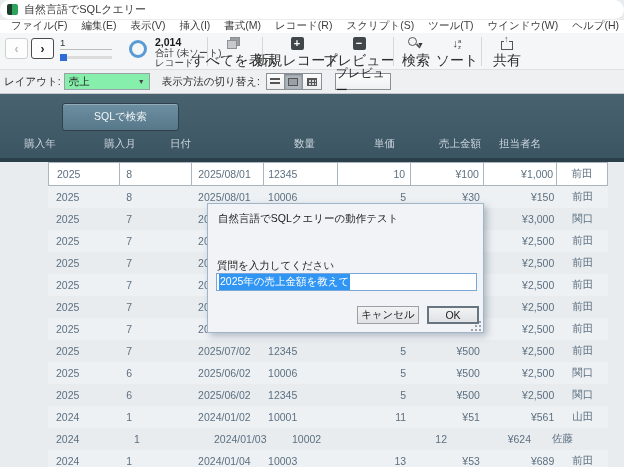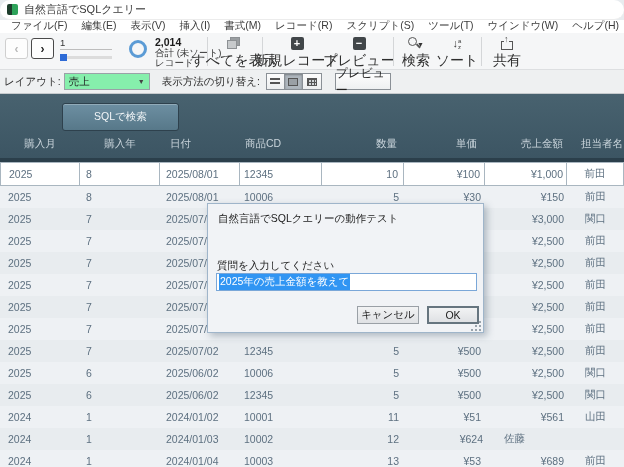--- a/index.html
+++ b/index.html
@@ -81,21 +81,21 @@
   .theader { position:absolute; left:0; top:94px; width:624px; height:68px;
     background:linear-gradient(#48626f,#3c5563); border-bottom:4px solid #2b3f4b; }
   .sql-btn { position:absolute; left:62px; top:9px; width:117px; height:28px;
     background:linear-gradient(#6d8fa2,#577889); border:1px solid #2e414d; border-radius:3px;
     box-shadow:inset 0 1px 0 rgba(255,255,255,.25);
     color:#f2f6f8; font-size:10.5px; display:flex; align-items:center; justify-content:center; }
   .hrow { position:absolute; left:0; bottom:4px; width:624px; height:20px; display:flex; }
   .hcell { font-size:10.5px; color:#c9d4db; display:flex; align-items:center; }
   
   .tbody { position:absolute; left:0; top:162px; width:624px; height:305px; }
-  .trow { display:flex; width:624px; height:22px; }
+  .trow { display:flex; width:560px; height:22px;margin-left:48px; }
   .trow:nth-of-type(even) { background:#eef1f4; }
   .tcell { font-size:10.5px; color:#5d7080; display:flex; align-items:center; height:100%; }
   .tbody div.trow:first-of-type { height:24px; }
   .tbody div.trow:first-of-type .tcell { background:#fff; border:1px solid #a9b6c0; }
   .tbody div.trow:first-of-type .tcell + .tcell { border-left:none; }
   .c0{width:80px; padding-left:8px;} .c1{width:80px; padding-left:6px;}
   .c2{width:80px; padding-left:6px;} .c3{width:82px; padding-left:4px;}
   .c4{width:82px; justify-content:flex-end; padding-right:5px;}
   .c5{width:81px; justify-content:flex-end; padding-right:4px;}
   .c6{width:82px; justify-content:flex-end; padding-right:3px;}
@@ -237,24 +237,23 @@
     <div class="vs-btn">
         <span class="vi-table"></span>
       </div>
   </div>
   <div class="preview-btn">プレビュー</div>
 </div>
 
 <div class="theader">
   <div class="sql-btn">SQLで検索</div>
   <div class="hrow">
+    <span class="hcell h0">購入年</span>
     <span class="hcell h1">購入月</span>
-    <span class="hcell h0">購入年</span>
     <span class="hcell h2">日付</span>
-    <span class="hcell h3">商品CD</span>
     <span class="hcell h4">数量</span>
     <span class="hcell h5">単価</span>
     <span class="hcell h6">売上金額</span>
     <span class="hcell h7">担当者名</span>
   </div>
 </div>
 
 <div class="tbody">
 
     <div class="trow">

